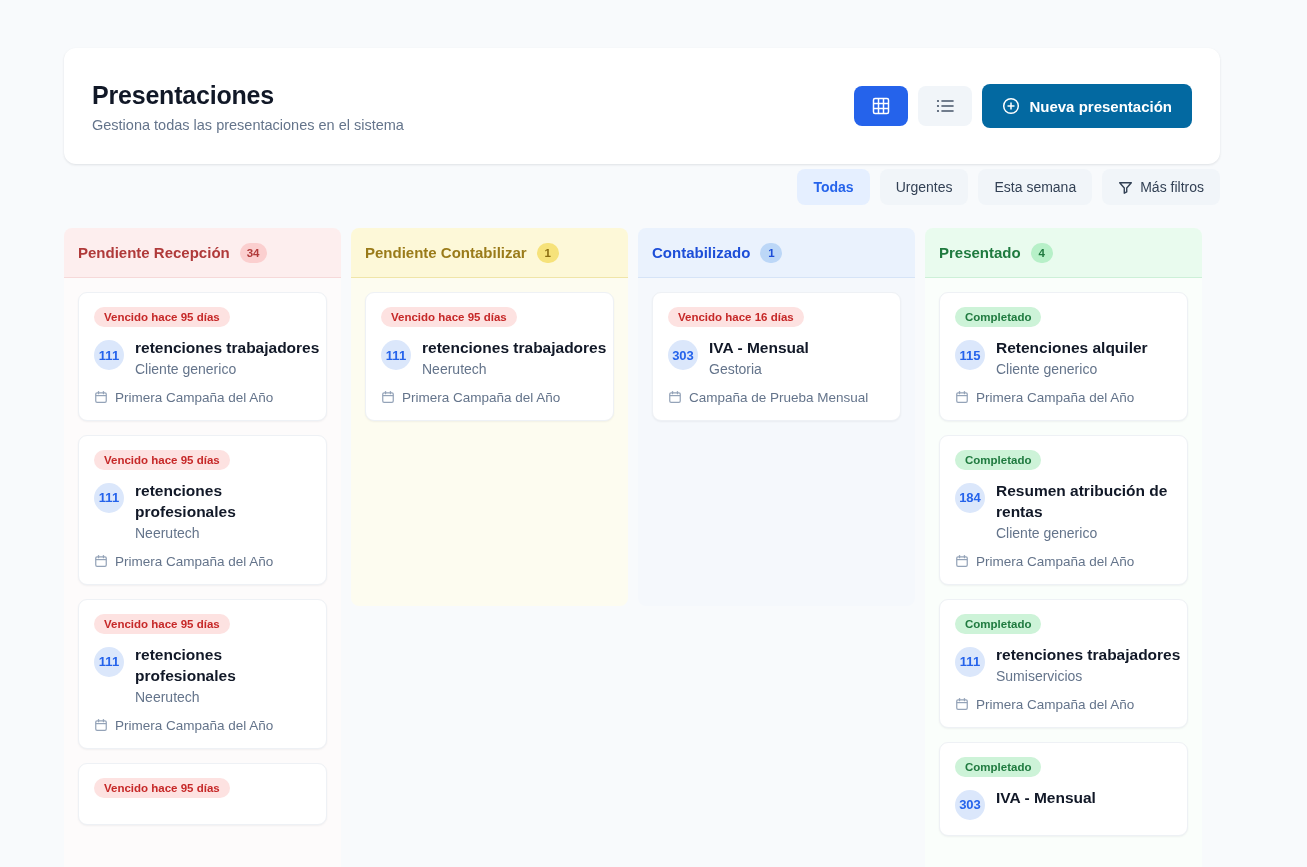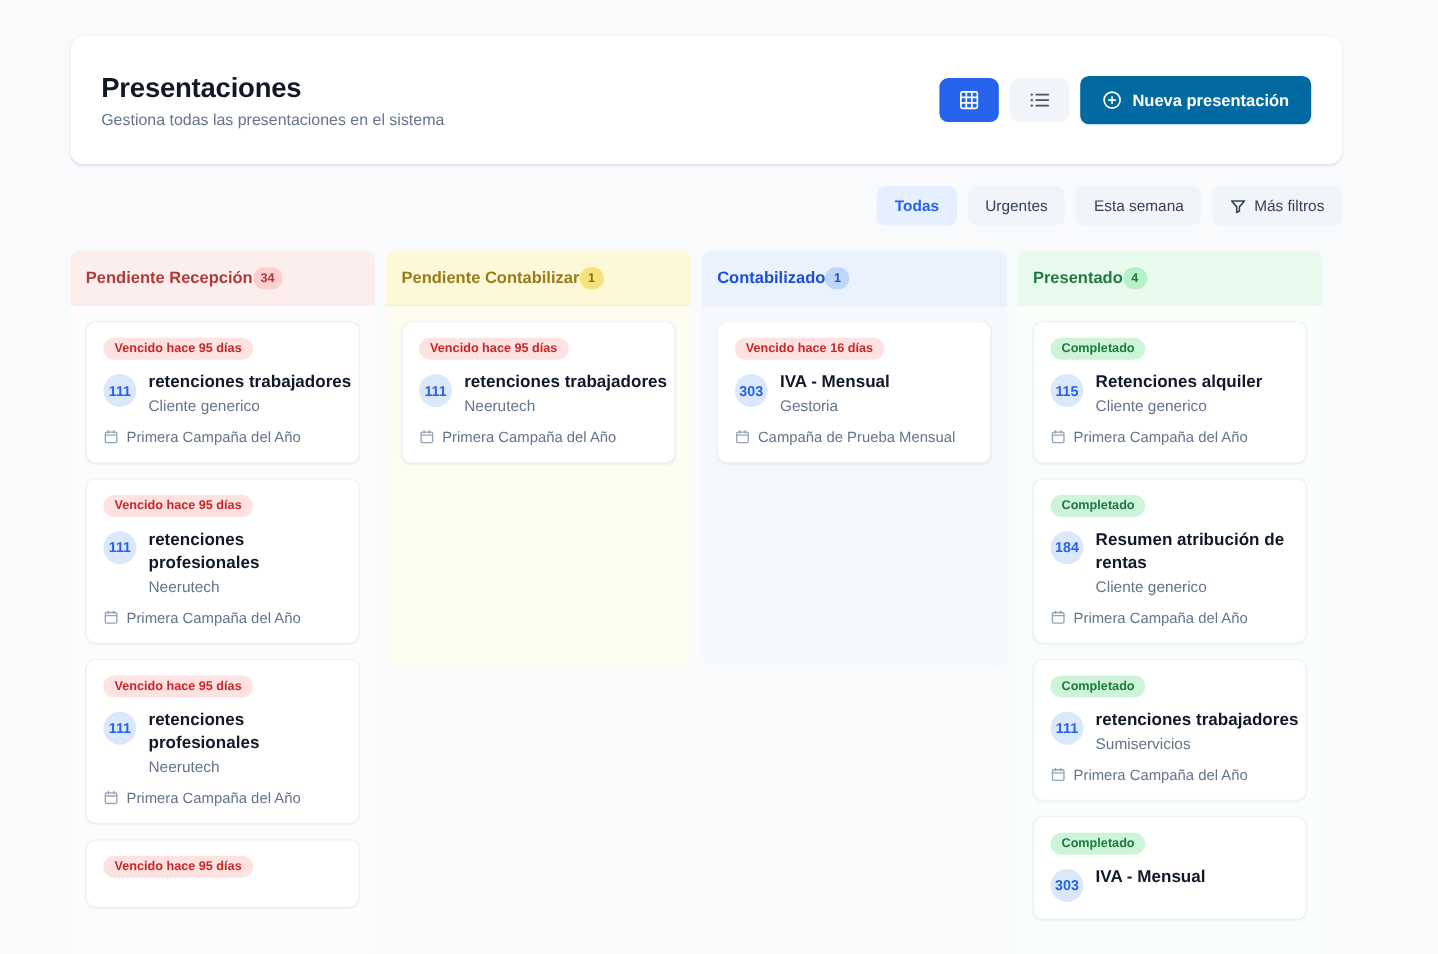--- a/index.html
+++ b/index.html
@@ -6,21 +6,21 @@
   html, body {
     width: 1307px; height: 867px;
     background: #f8fafc;
     font-family: "Liberation Sans", sans-serif;
     overflow: hidden;
   }
   .page { width: 1307px; height: 867px; position: relative; }
 
   
   .header-card {
-    position: absolute; left: 64px; top: 33px;
+    position: absolute; left: 64px; top: 48px;
     width: 1156px; height: 116px;
     background: #ffffff;
     border-radius: 12px;
     box-shadow: 0 1px 3px rgba(15,23,42,.07), 0 1px 2px rgba(15,23,42,.04);
     display: flex; align-items: center; justify-content: space-between;
     padding: 0 28px;
   }
   .page-title {
     font-size: 25px; font-weight: bold; color: #111827;
     letter-spacing: -0.2px; line-height: 1.2;
@@ -71,21 +71,21 @@
   .filter-btn.active { background: #e5efff; color: #2563eb; font-weight: bold; text-align: right; }
 
   
   .board {
     position: absolute; left: 64px; top: 228px;
     width: 1180px; display: flex; gap: 10px;
   }
   .column { width: 277px; position: relative; }
   .col-header {
     height: 50px; border-radius: 8px 8px 0 0;
-    display: flex; align-items: center; 
+    display: flex; align-items: center; gap: 10px;
     padding: 0 14px;
     font-size: 15px; font-weight: bold;
   }
   .col-count {
     font-size: 11.5px; font-weight: bold;
     min-width: 22px; height: 20px; padding: 0 7px;
     border-radius: 10px;
     display: inline-flex; align-items: center; justify-content: center;
   }
   .col-body {

